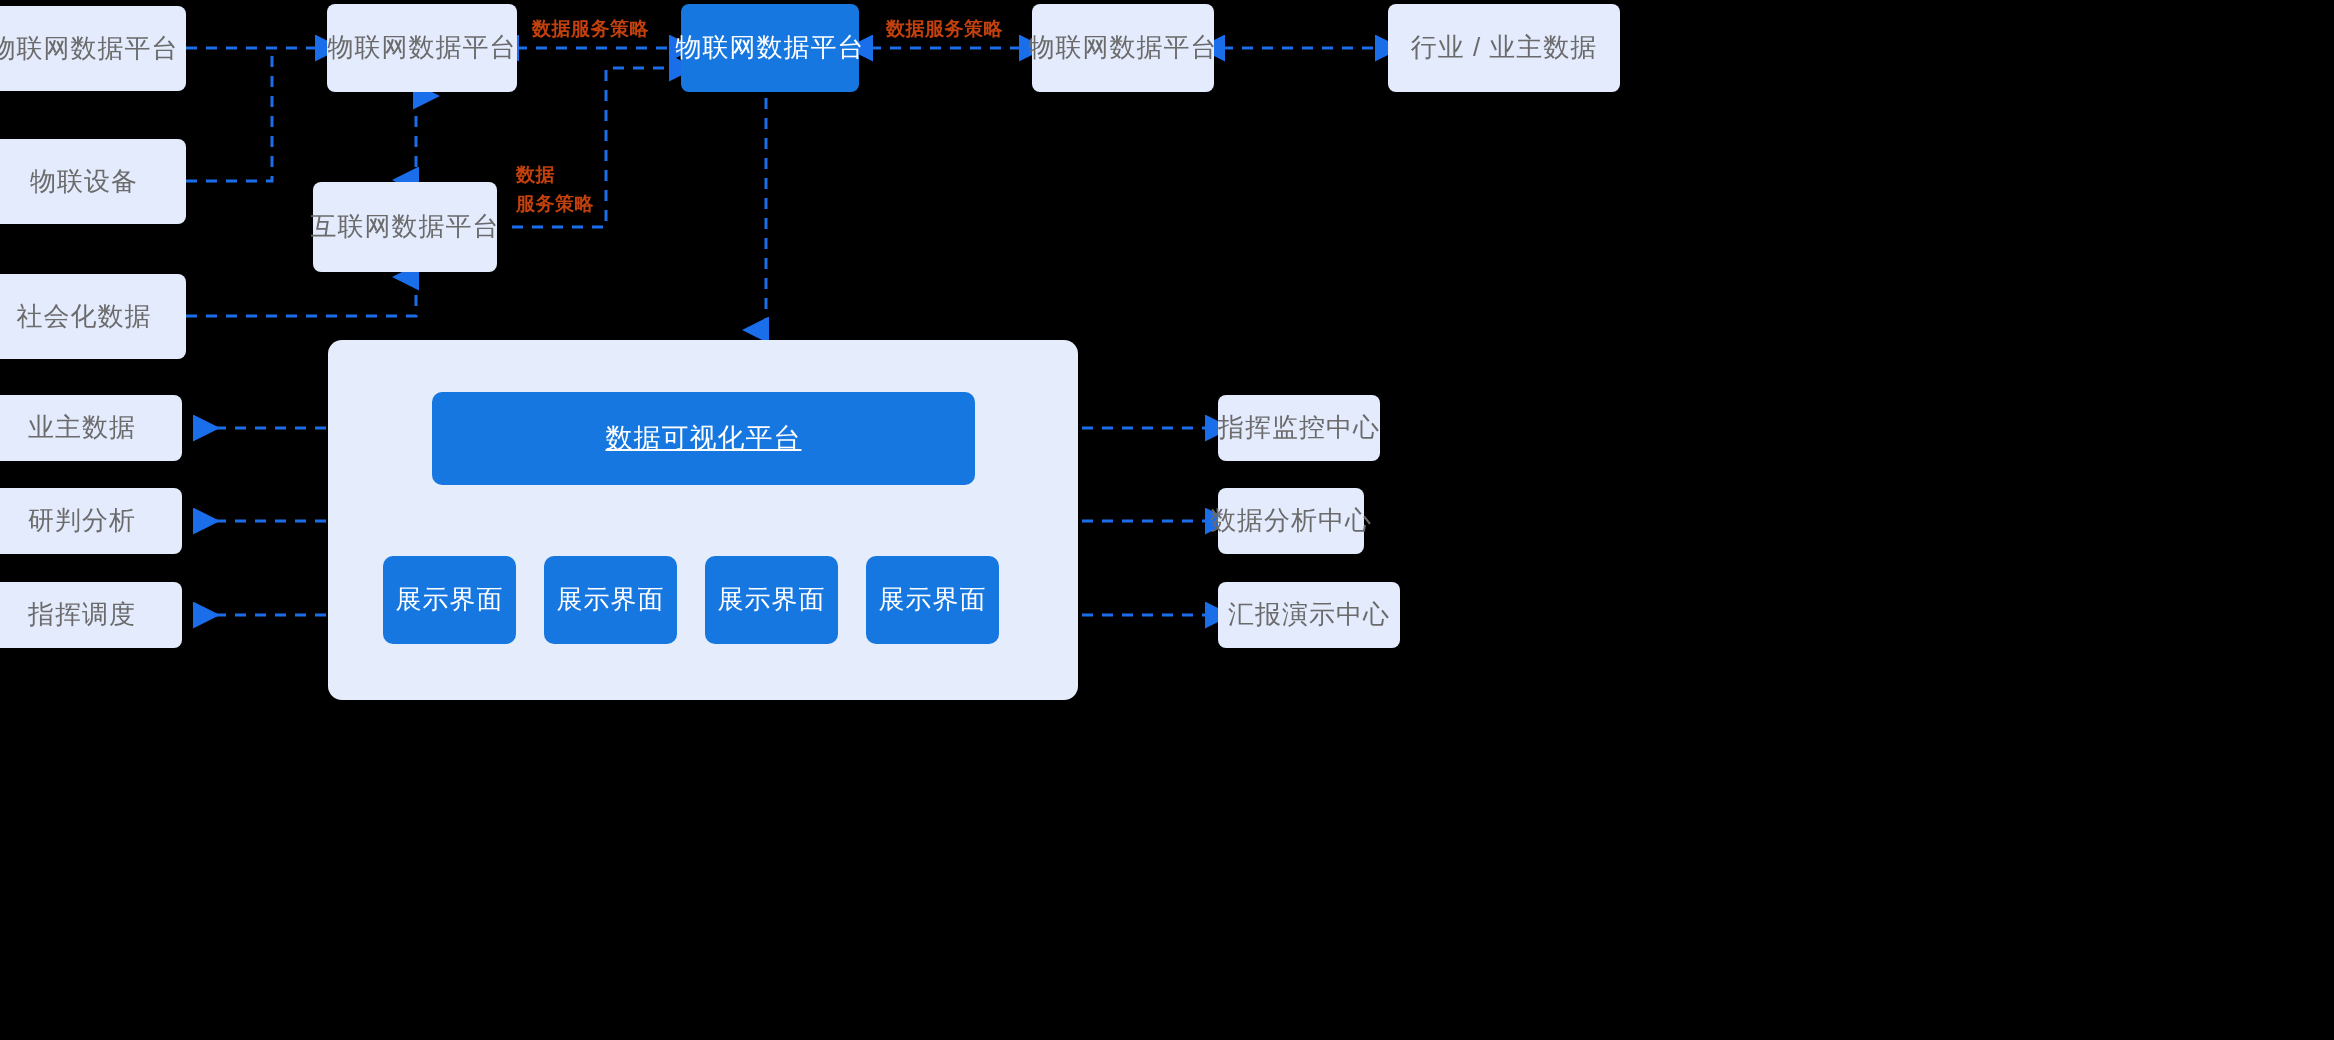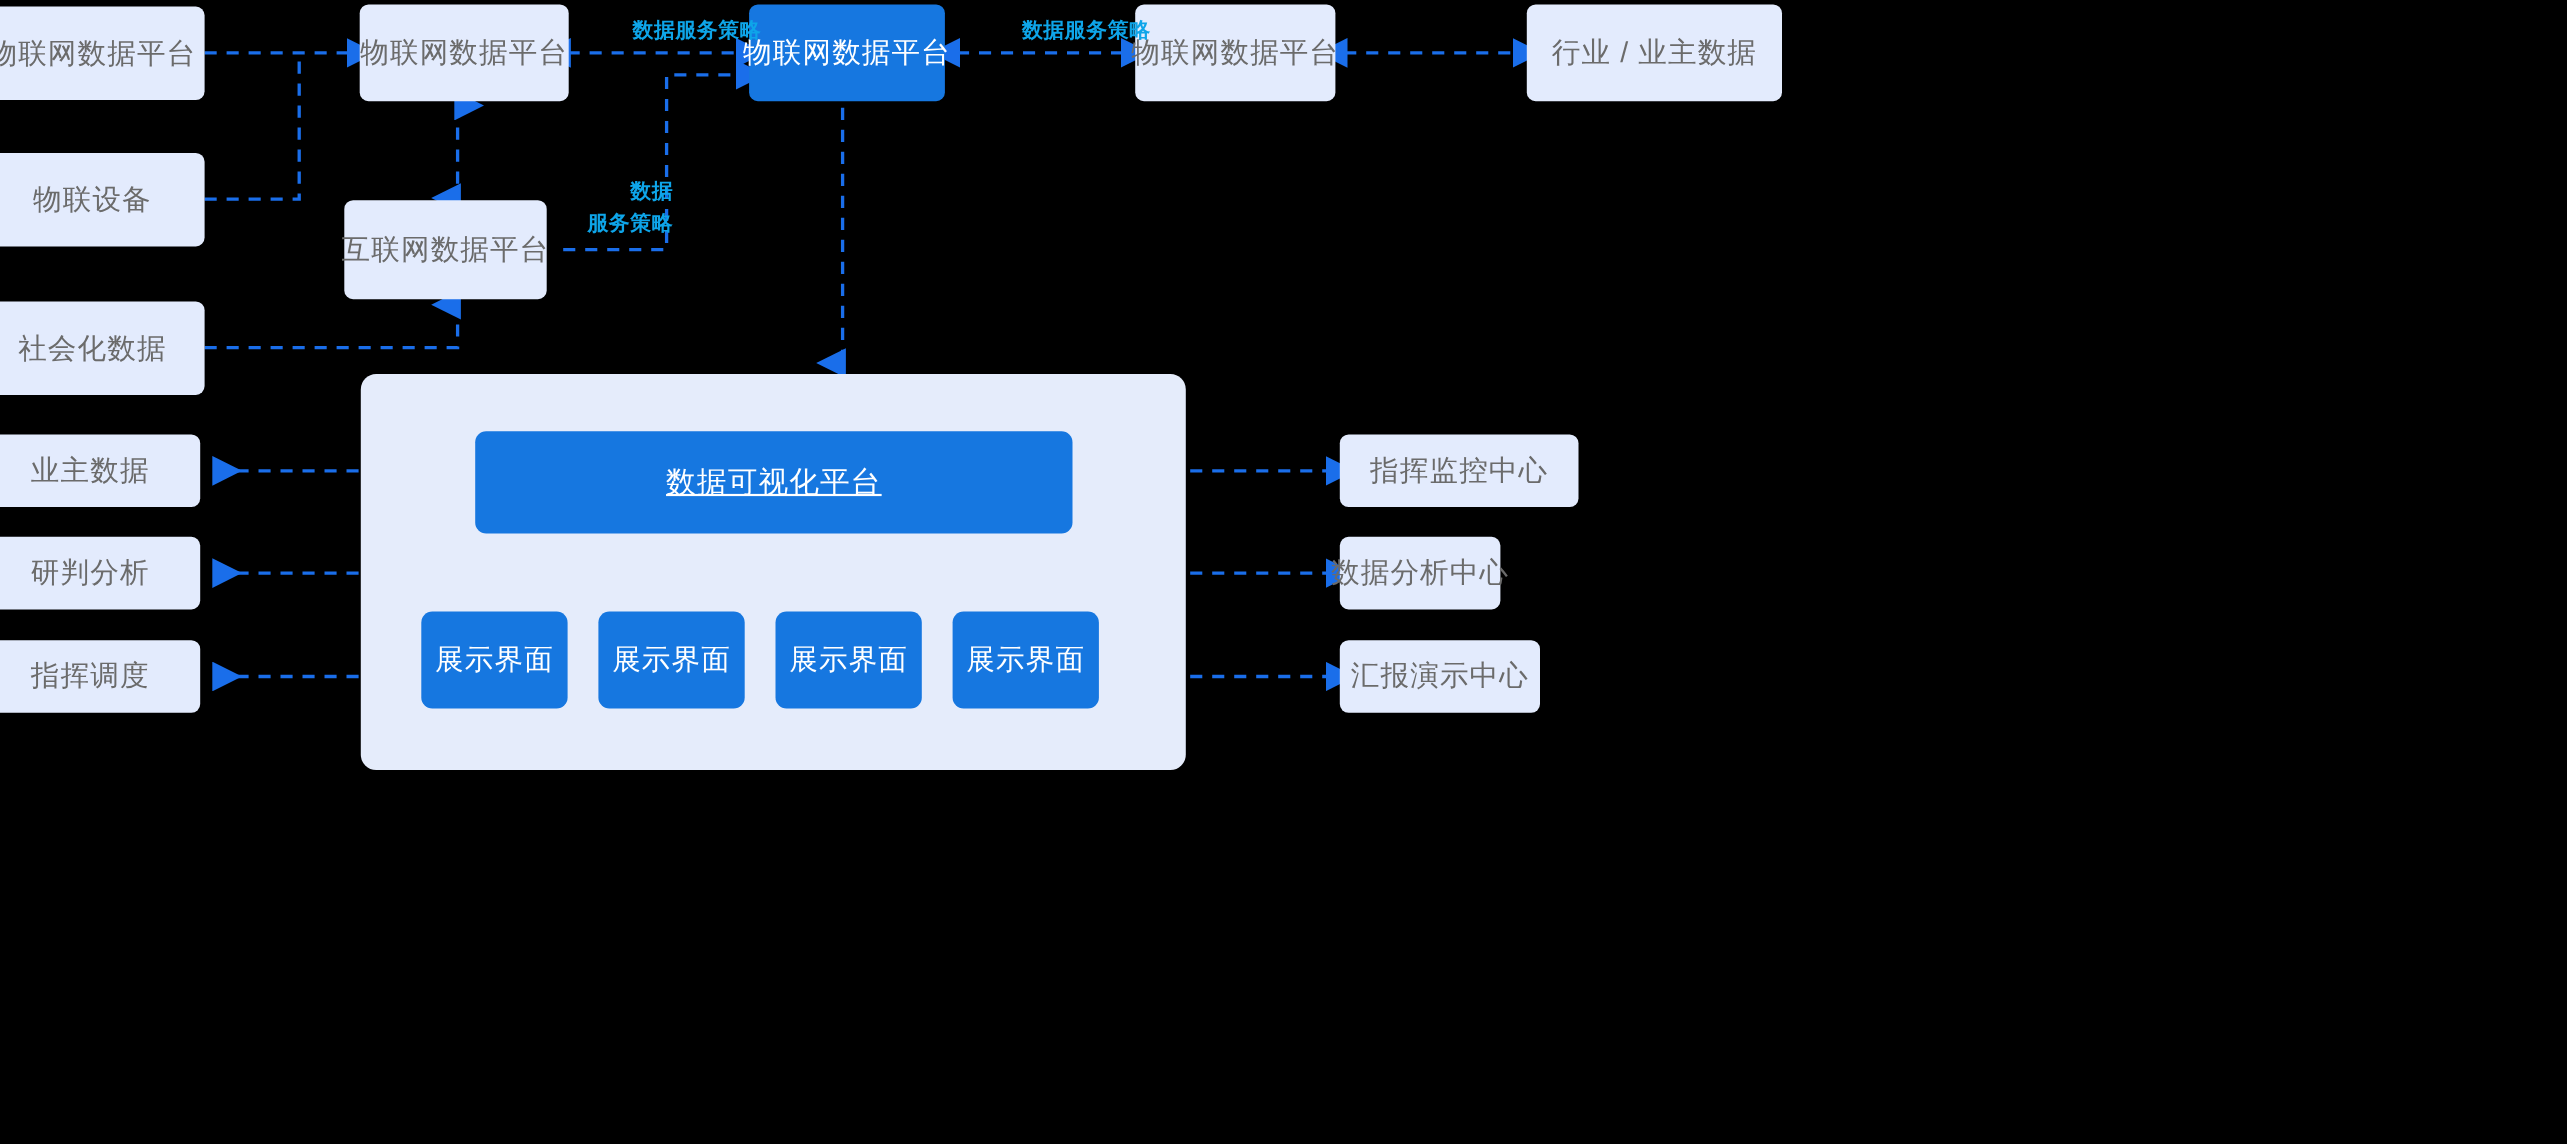--- a/index.html
+++ b/index.html
@@ -38,25 +38,25 @@
     color: #ffffff;
   }
   .panel {
     position: absolute;
     box-sizing: border-box;
     background: #e5ecfb;
     border-radius: 14px;
   }
   .edge-label {
     position: absolute;
-    color: #0ea5e9;
+    color: #c2410c;
     font-size: 19px;
     font-weight: bold;
     letter-spacing: 0.5px;
-    text-align: right;
+    text-align: left;
     line-height: 1.55;
     white-space: nowrap;
   }
   svg.wires {
     position: absolute;
     left: 0;
     top: 0;
     width: 2334px;
     height: 1040px;
     pointer-events: none;
@@ -181,21 +181,21 @@
   <div class="node primary" style="left:544px; top:556px; width:133px; height:88px; border-radius:10px;">
     <span>展示界面</span>
   </div>
   <div class="node primary" style="left:705px; top:556px; width:133px; height:88px; border-radius:10px;">
     <span>展示界面</span>
   </div>
   <div class="node primary" style="left:866px; top:556px; width:133px; height:88px; border-radius:10px;">
     <span>展示界面</span>
   </div>
 
-  <div class="node light" style="left:1218px; top:395px; width:217px; height:66px;">
+  <div class="node light" style="left:1218px; top:395px; width:162px; height:66px;">
     <span>指挥监控中心</span>
   </div>
   <div class="node light" style="left:1218px; top:488px; width:146px; height:66px;">
     <span>数据分析中心</span>
   </div>
   <div class="node light" style="left:1218px; top:582px; width:182px; height:66px;">
     <span>汇报演示中心</span>
   </div>
 
 </div>

